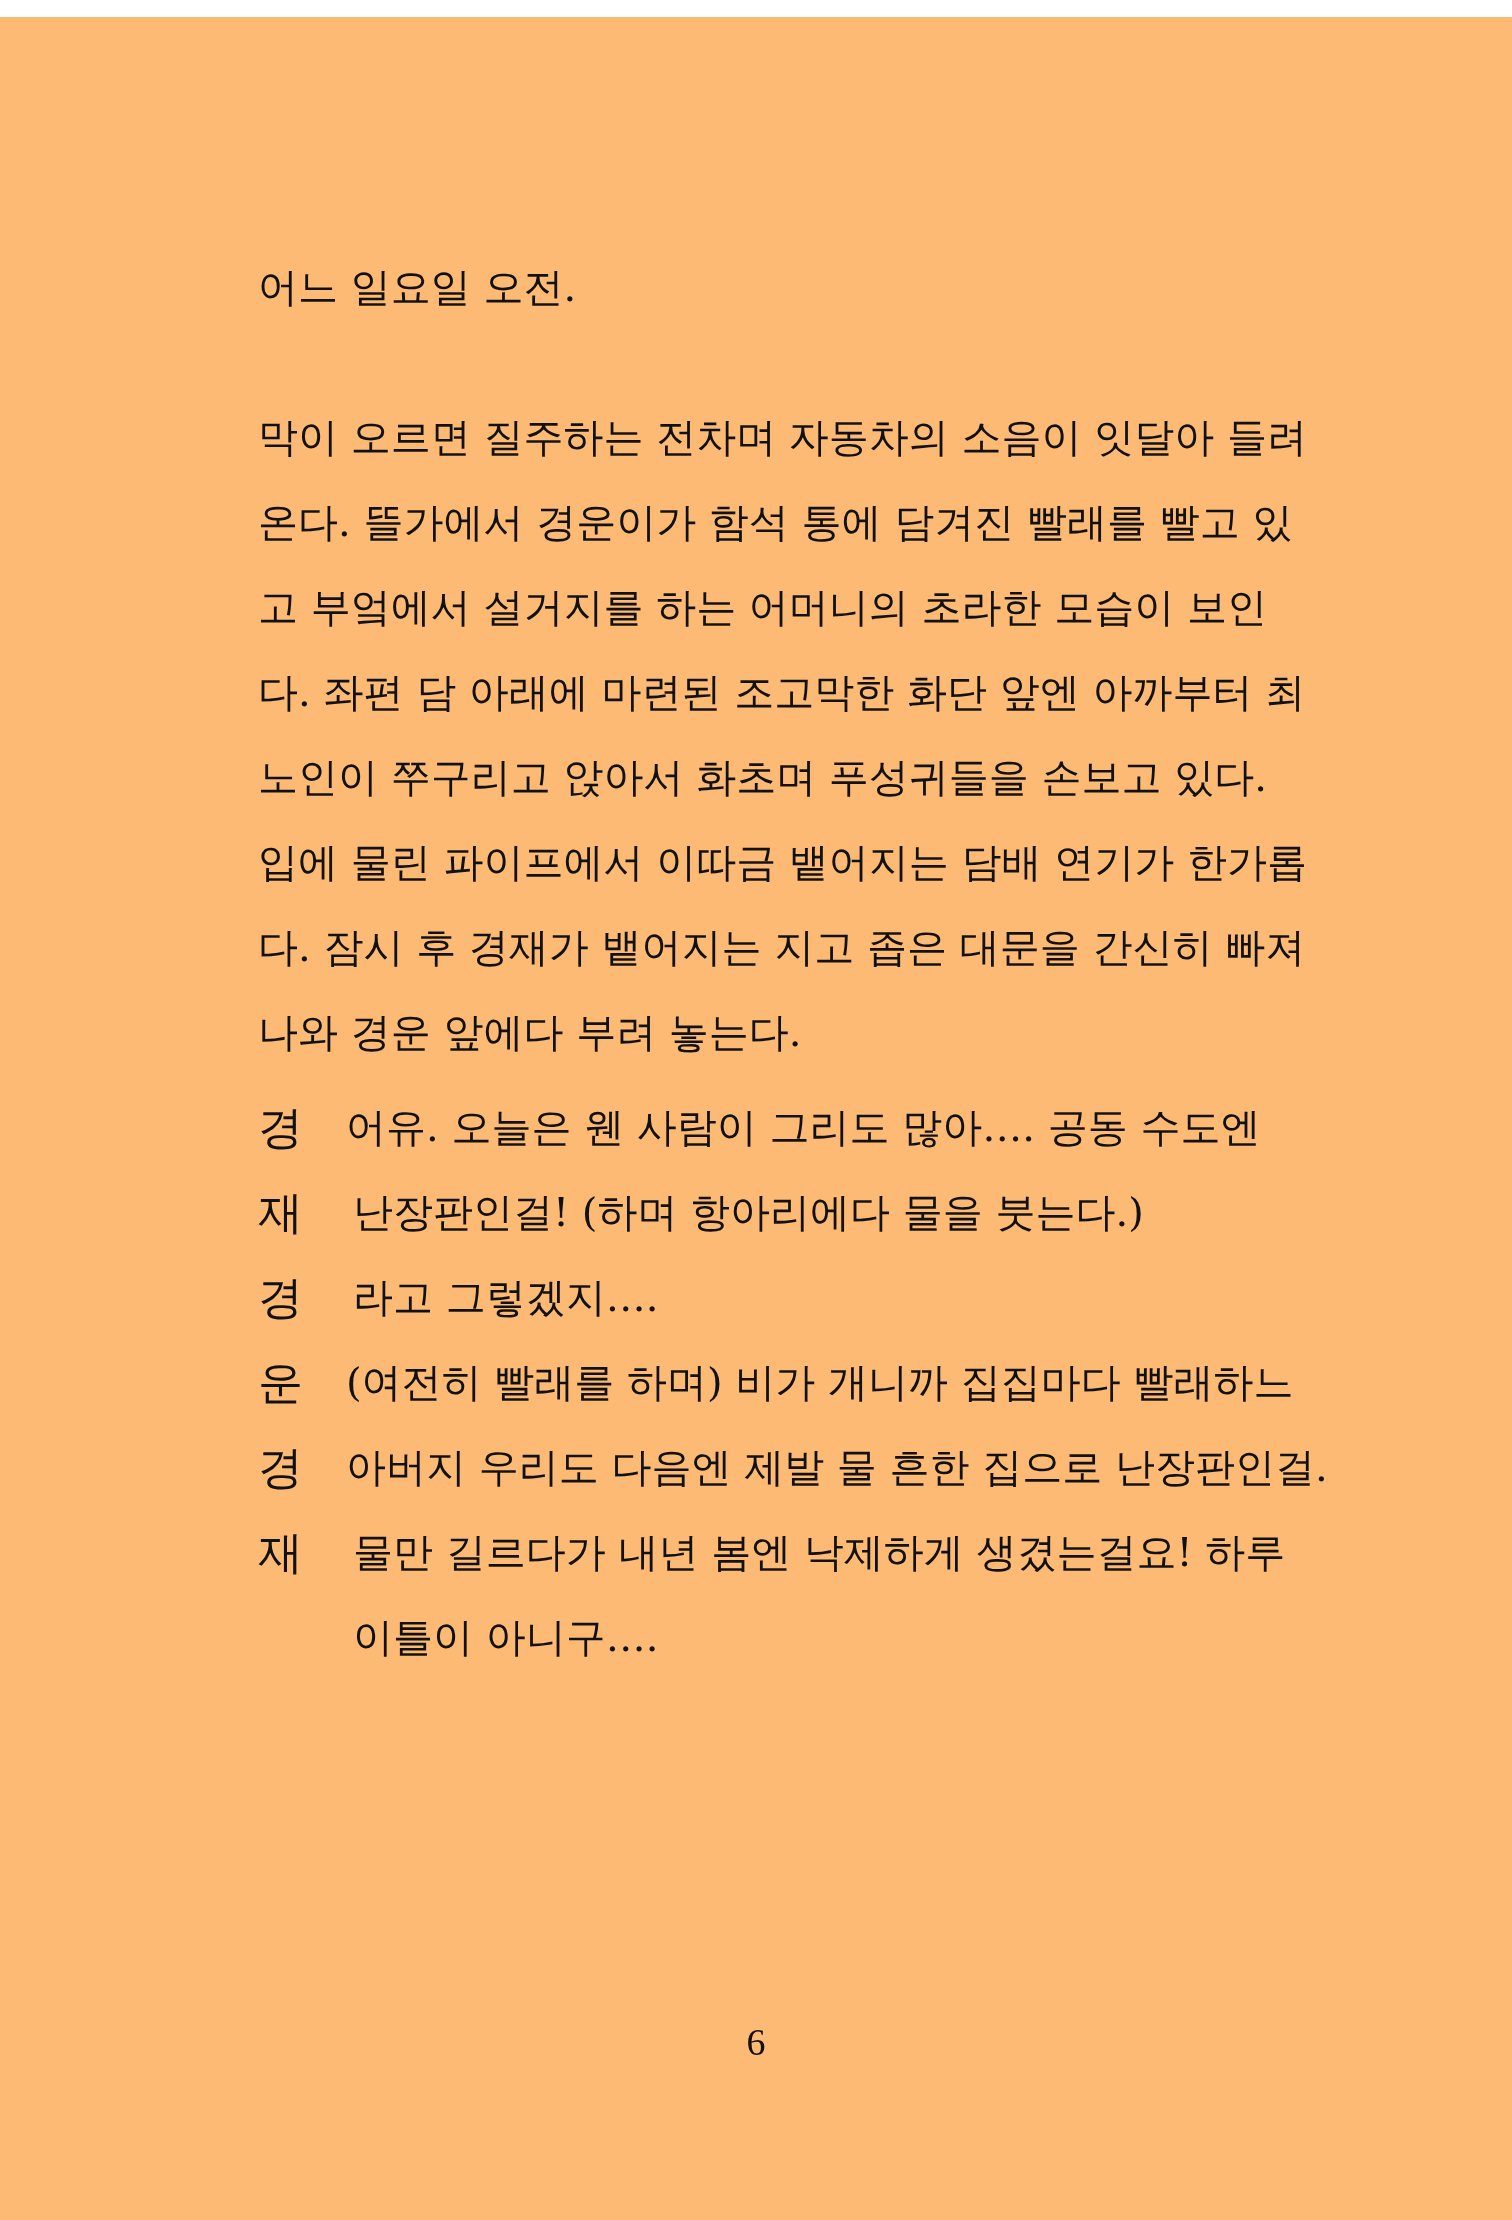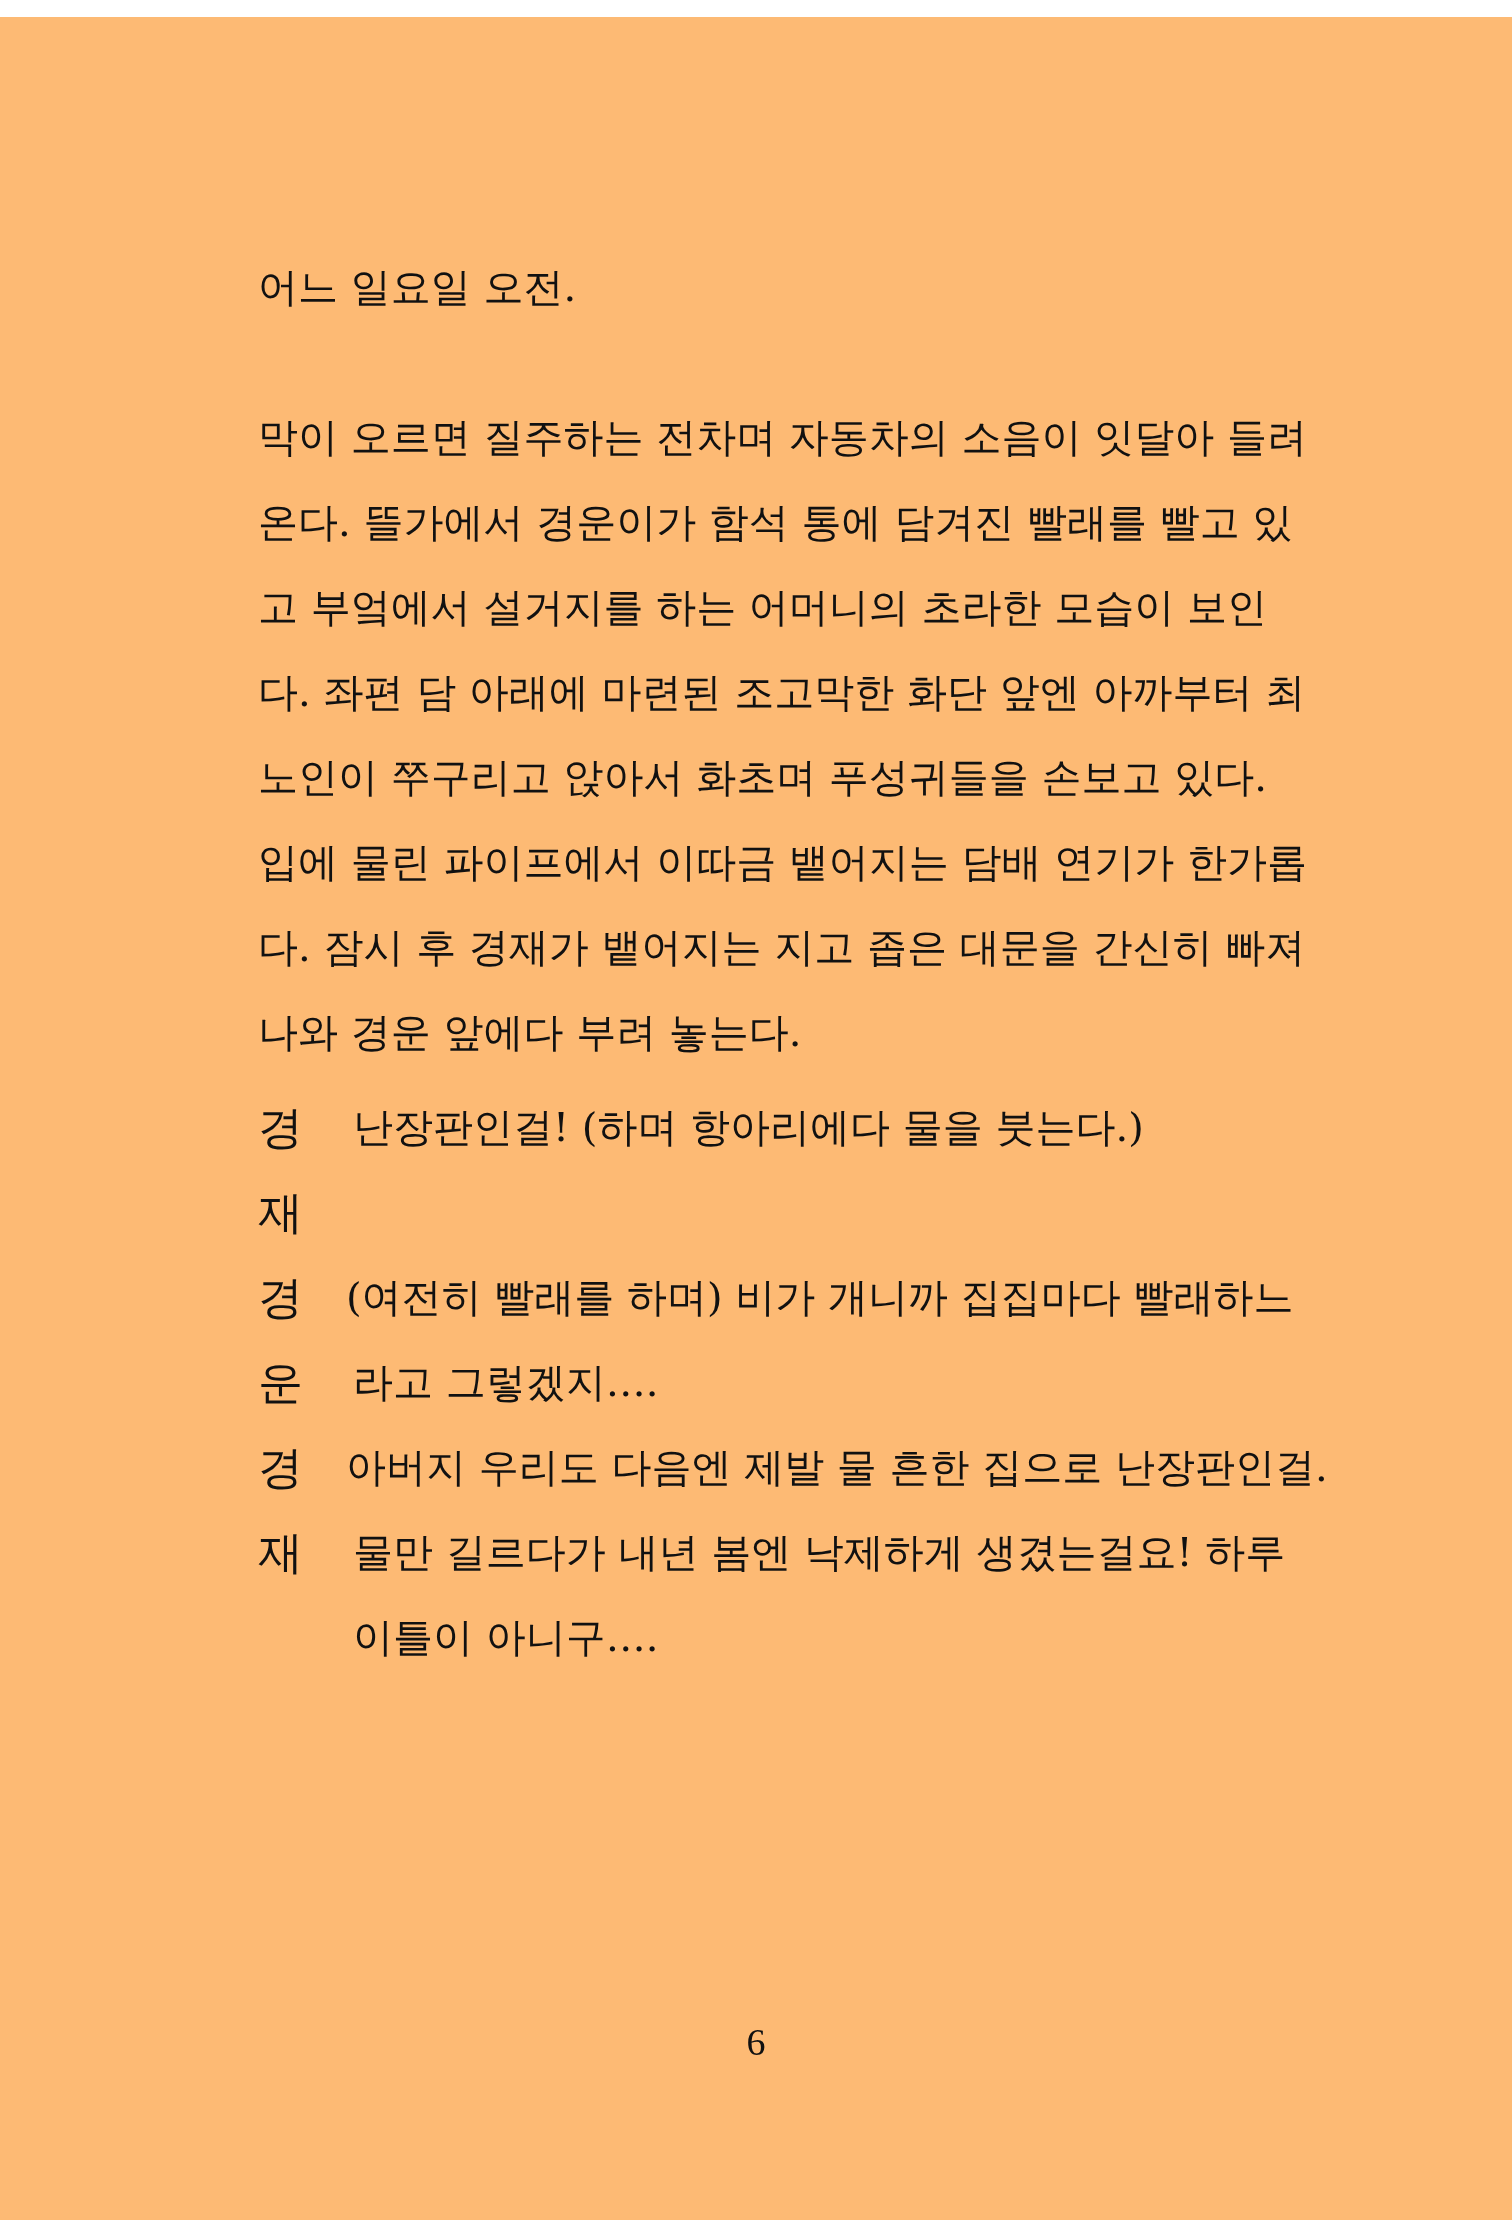--- a/index.html
+++ b/index.html
@@ -38,28 +38,29 @@
     <span class="line">노인이 쭈구리고 앉아서 화초며 푸성귀들을 손보고 있다.</span>
     <span class="line">입에 물린 파이프에서 이따금 뱉어지는 담배 연기가 한가롭</span>
     <span class="line">다. 잠시 후 경재가 뱉어지는 지고 좁은 대문을 간신히 빠져</span>
     <span class="line last">나와 경운 앞에다 부려 놓는다.</span>
   </div>
 
   <div class="block dialogue">
     <div class="turn">
       <div class="speaker">경재</div>
       <div class="speech">
+        <span class="line">어유. 오늘은 웬 사람이 그리도 많아…. 공동 수도엔</span>
         <span class="line cont">난장판인걸! (하며 항아리에다 물을 붓는다.)</span>
       </div>
     </div>
     <div class="turn">
       <div class="speaker">경운</div>
       <div class="speech">
+        <span class="line cont">라고 그렇겠지….</span>
         <span class="line">(여전히 빨래를 하며) 비가 개니까 집집마다 빨래하느</span>
-        <span class="line cont">라고 그렇겠지….</span>
       </div>
     </div>
     <div class="turn">
       <div class="speaker">경재</div>
       <div class="speech">
         <span class="line">아버지 우리도 다음엔 제발 물 흔한 집으로 난장판인걸.</span>
         <span class="line cont">물만 길르다가 내년 봄엔 낙제하게 생겼는걸요! 하루</span>
         <span class="line cont">이틀이 아니구….</span>
       </div>
     </div>

